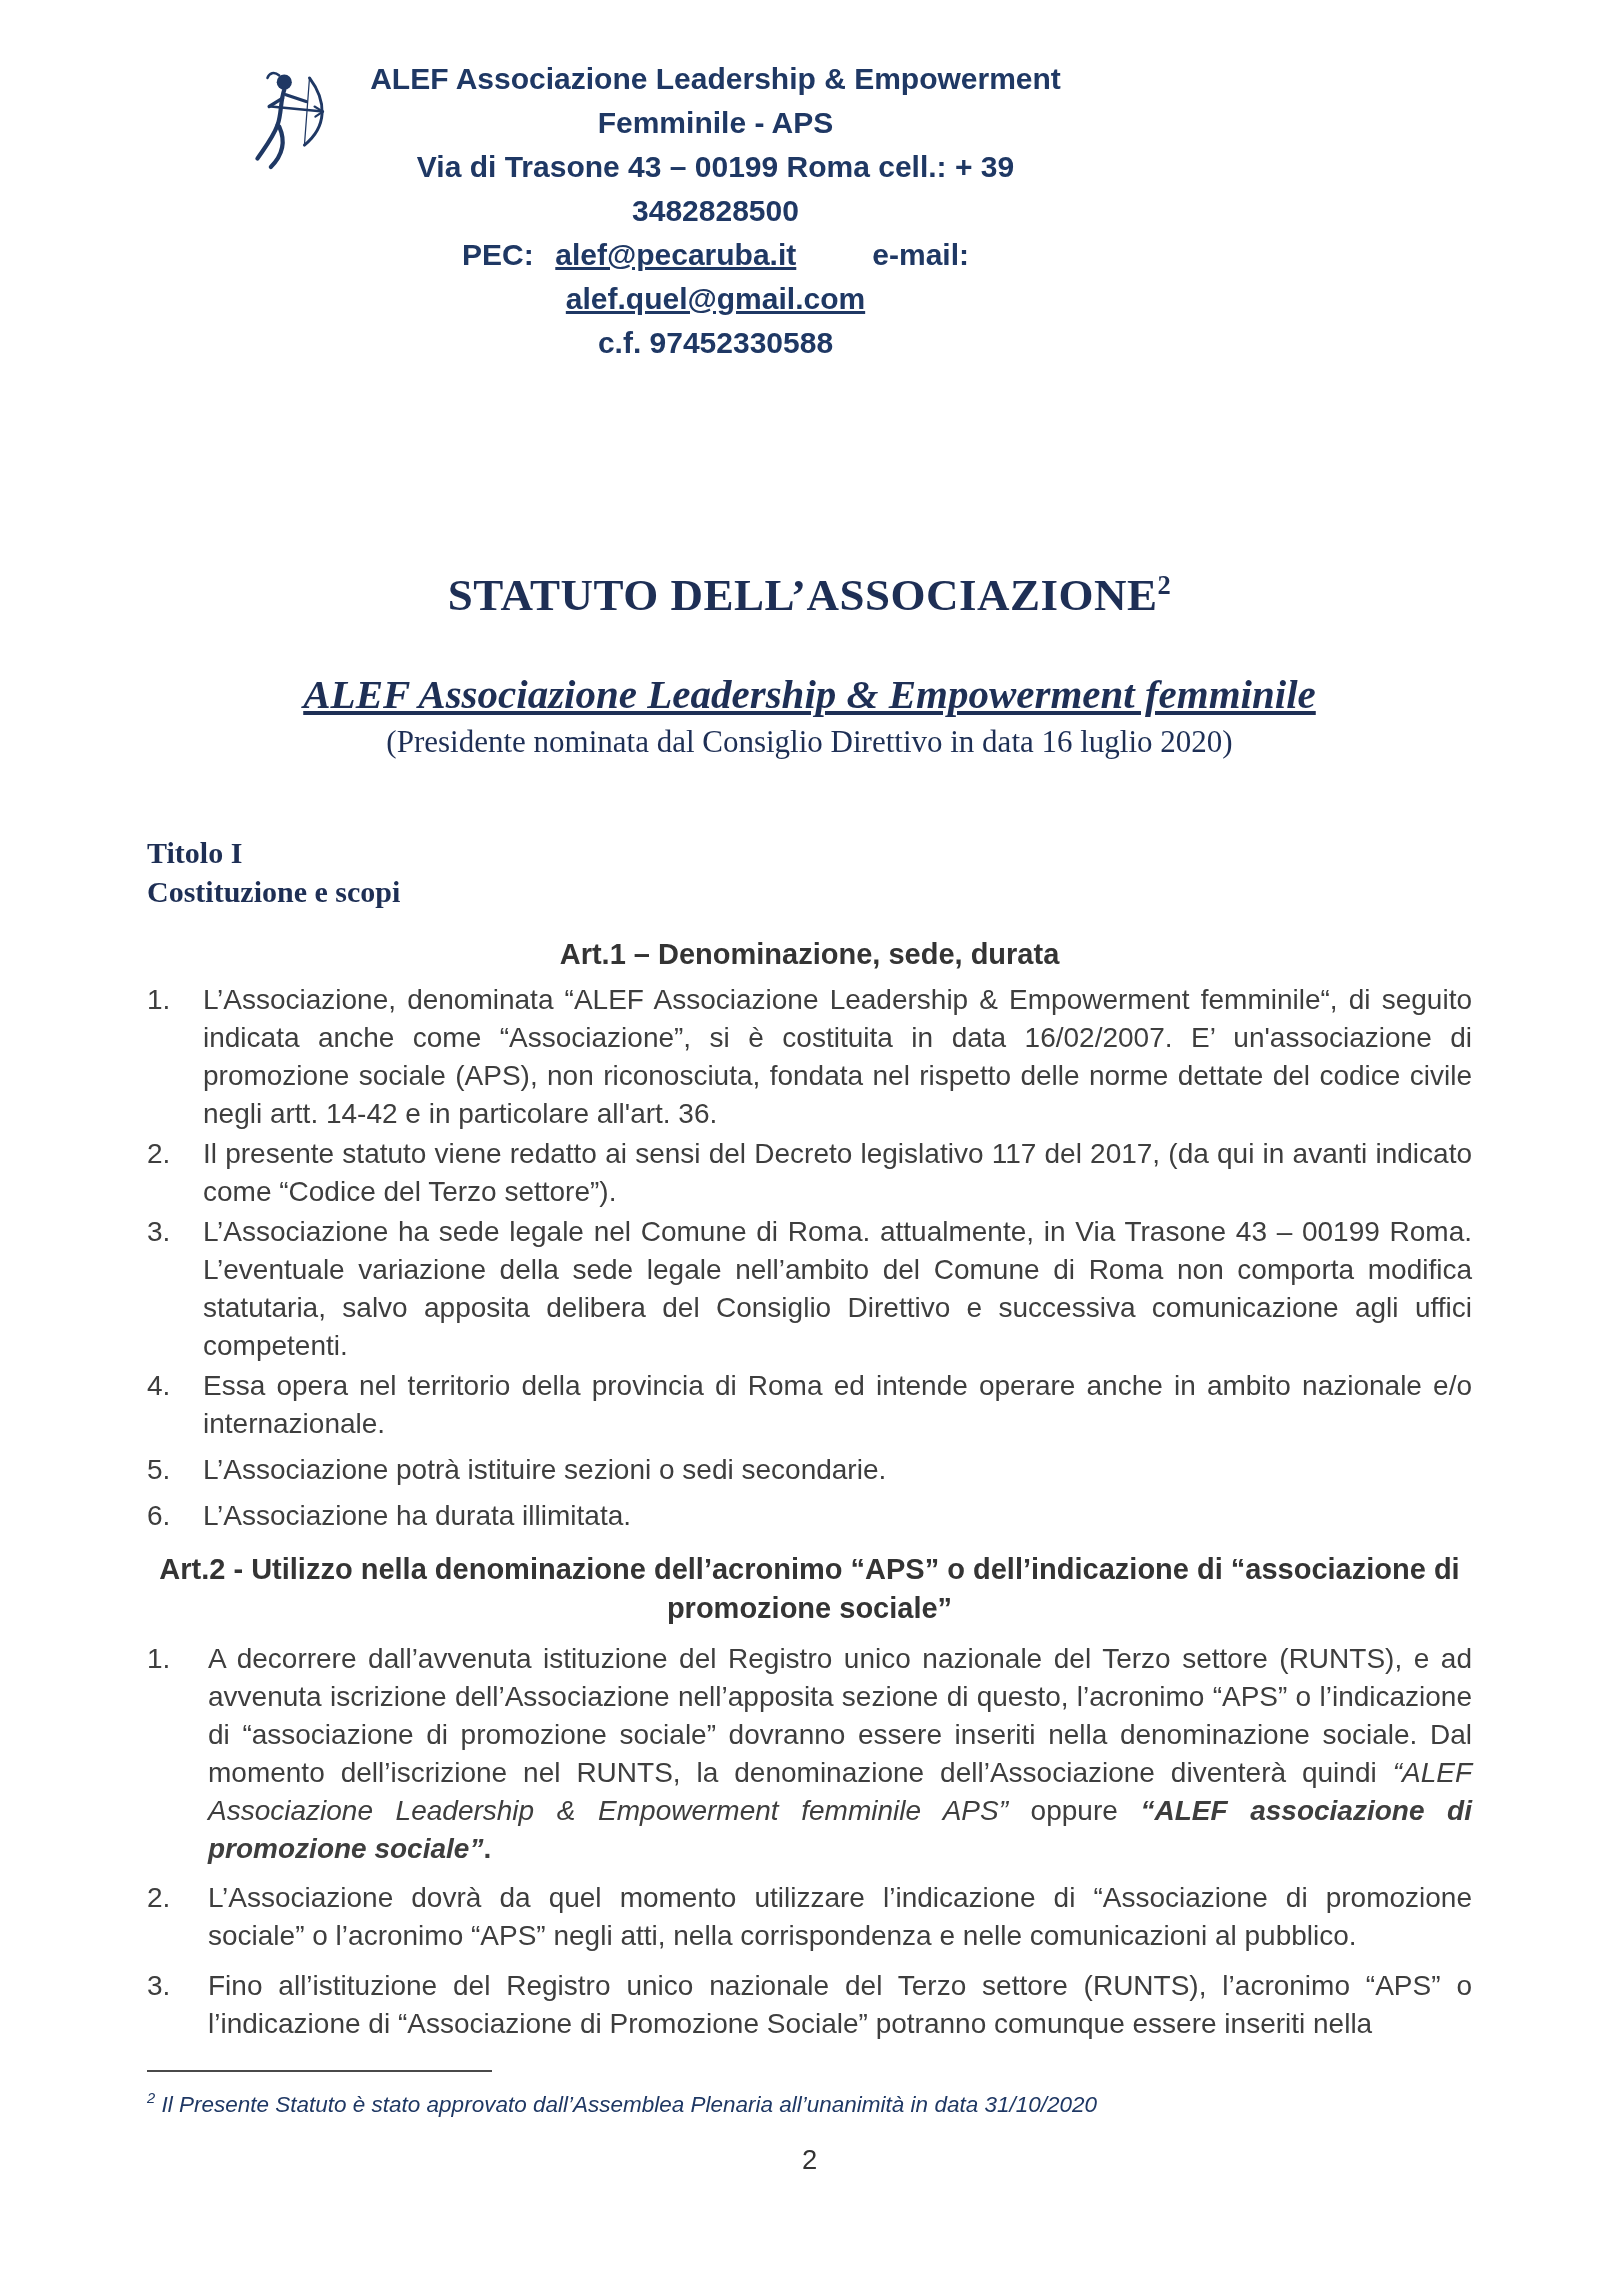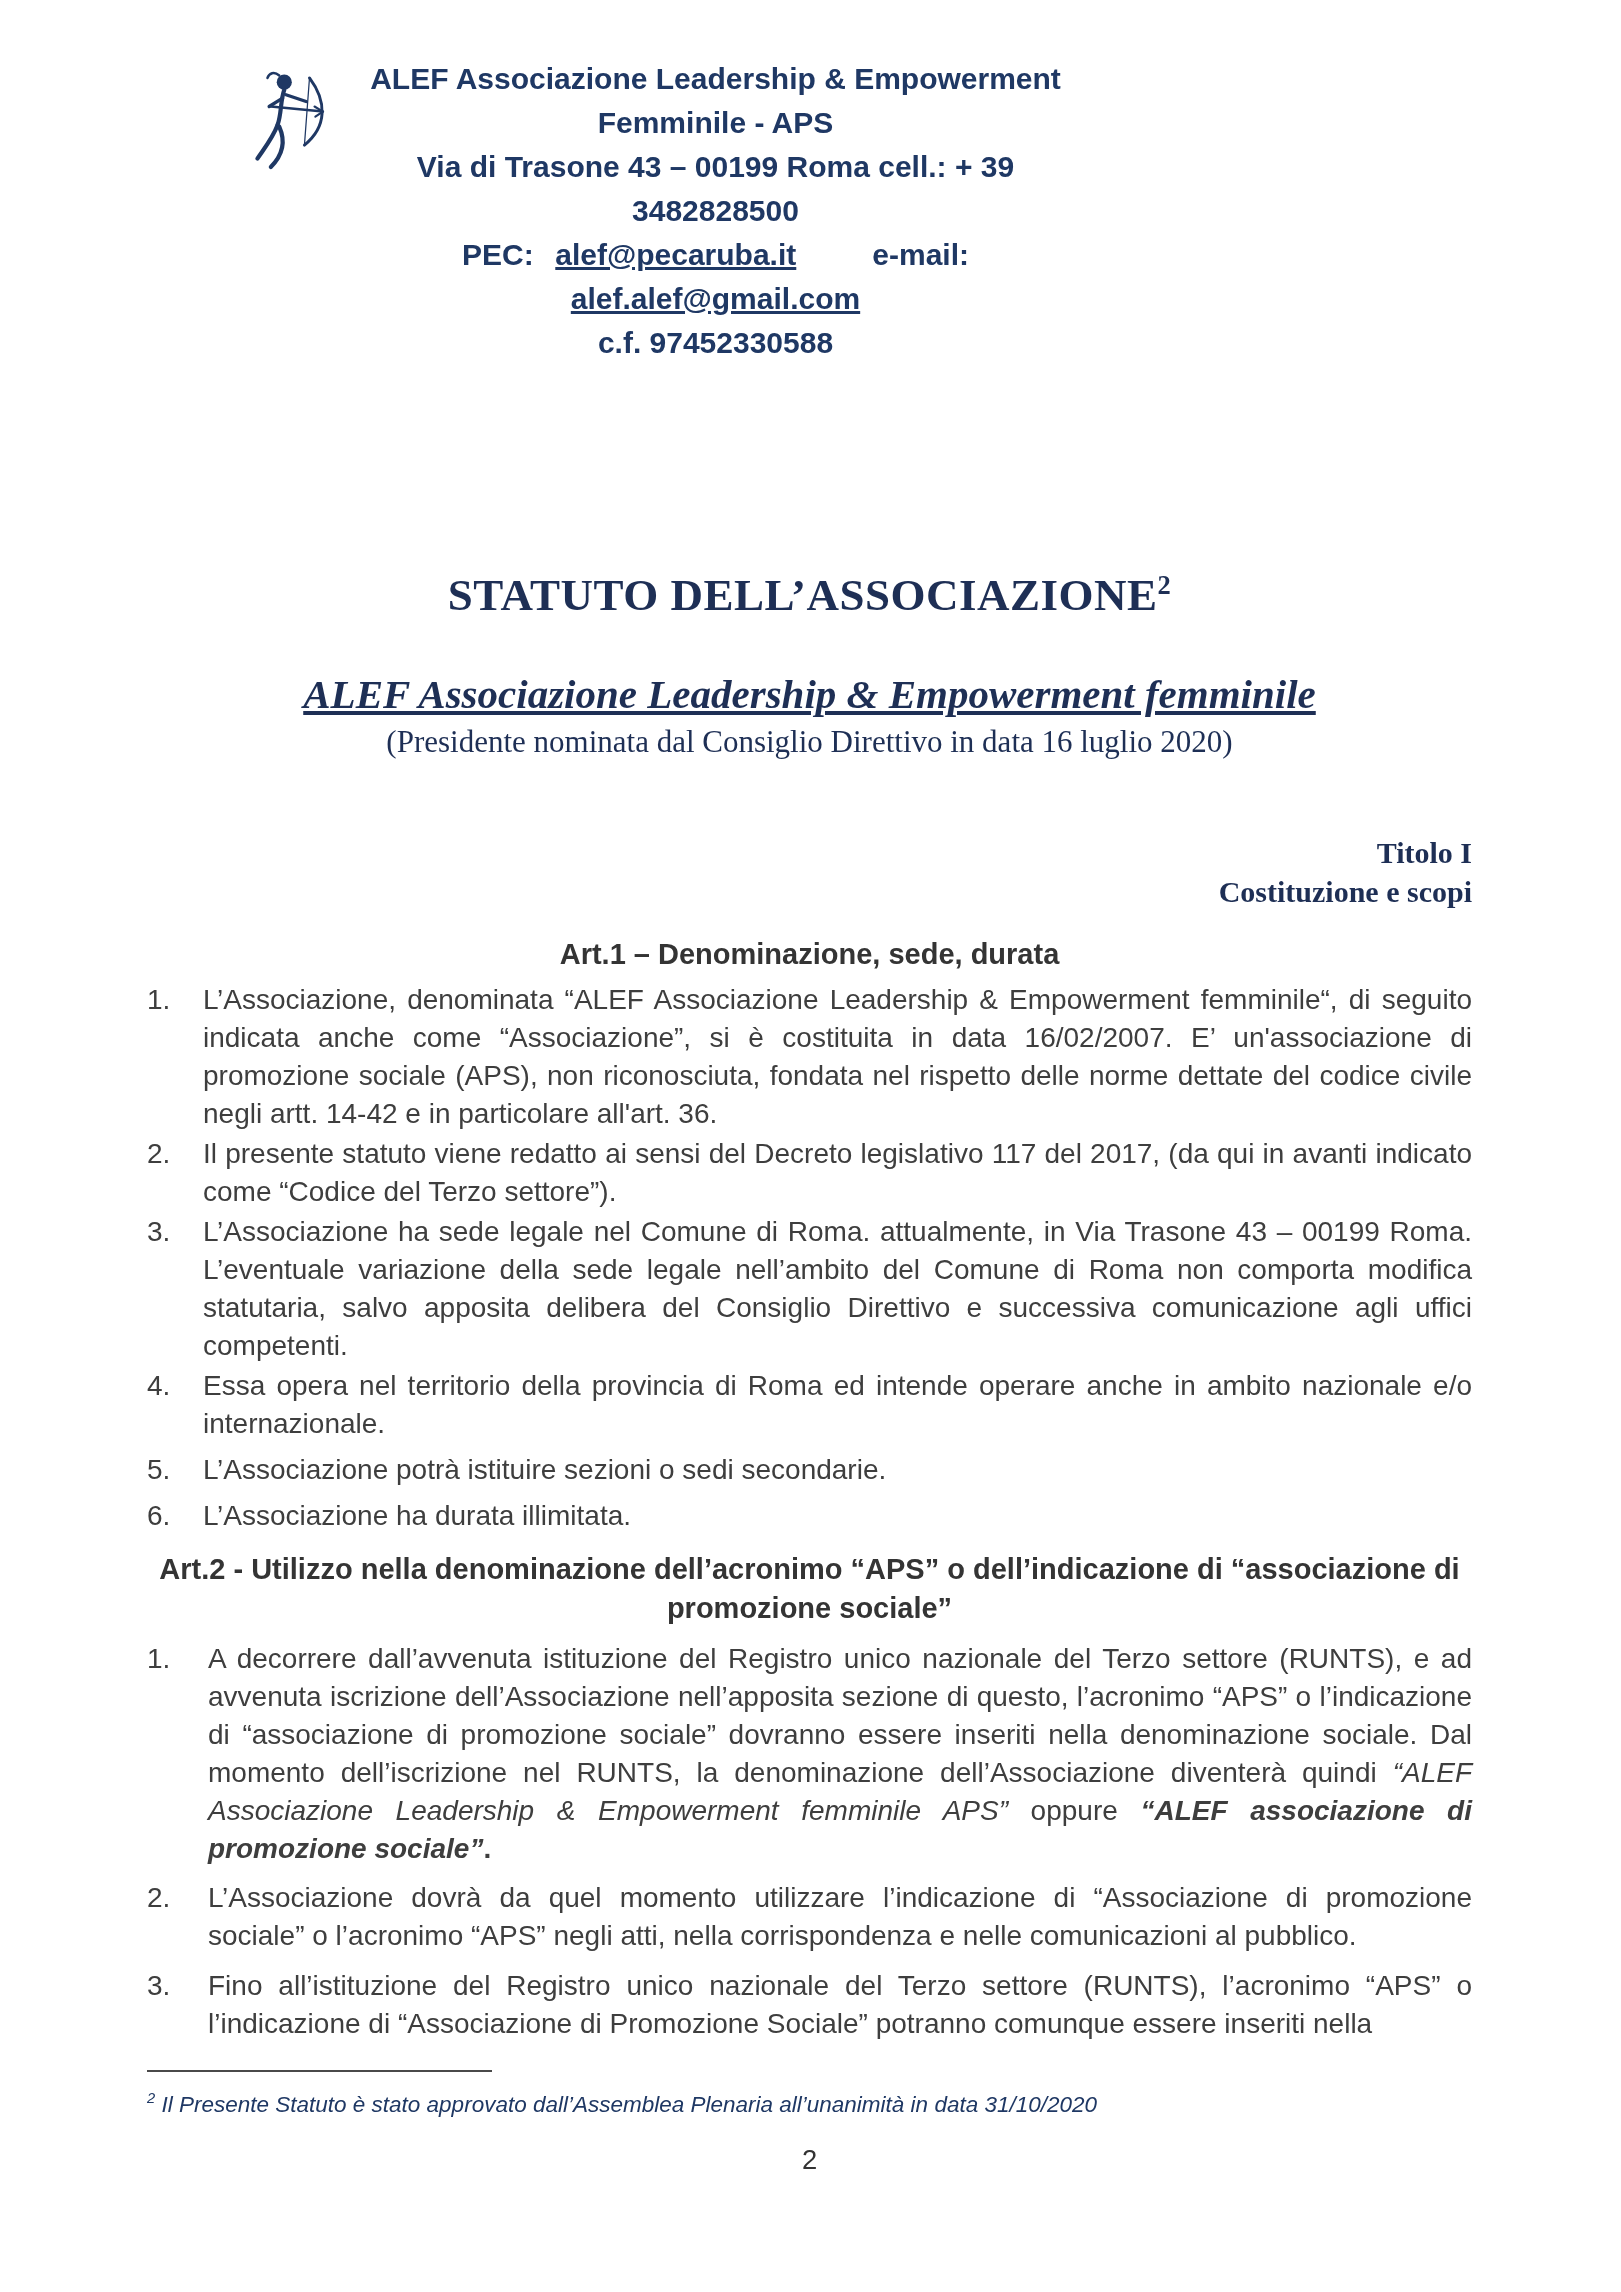--- a/index.html
+++ b/index.html
@@ -36,21 +36,21 @@
     font-family: "Liberation Serif", serif;
     color: #1e2f55;
   }
   .main-title { margin-top: 204px; font-size: 45px; font-weight: 700; letter-spacing: 0.5px; }
   .main-title .title-text { }
   .fn-ref { font-size: 26.5px; vertical-align: super; font-weight: 700; }
   .subtitle { margin-top: 49px; font-size: 41px; font-weight: 700; font-style: italic; text-decoration: underline; }
   .subtitle-note { margin-top: 6px; font-size: 31px; }
 
   .section-head {
-    text-align: right;
+    text-align: left;
     margin-top: 73px;
     font-family: "Liberation Serif", serif;
     font-weight: 700;
     font-size: 30px;
     line-height: 39px;
     color: #1e2f55;
   }
 
   
   .art-heading {
@@ -116,21 +116,21 @@
     </div>
     <div class="head-lines">
       <div>ALEF Associazione Leadership &amp; Empowerment</div>
       <div>Femminile - APS</div>
       <div>Via di Trasone 43 – 00199 Roma  cell.: + 39</div>
       <div>3482828500</div>
       <div>
         <span class="pec-label">PEC:</span><a class="doc-link">alef@pecaruba.it</a><span class="email-label">e-mail:</span>
       </div>
       <div>
-        <a class="doc-link">alef.alef@gmail.com</a>
+        <a class="doc-link">alef.quel@gmail.com</a>
       </div>
       <div>c.f.  97452330588</div>
     </div>
   </header>
 
   <div class="title-block">
     <div class="main-title">
       <span class="title-text">STATUTO DELL’ASSOCIAZIONE</span><sup class="fn-ref">2</sup>
     </div>
     <div class="subtitle">ALEF Associazione Leadership &amp; Empowerment femminile</div>

